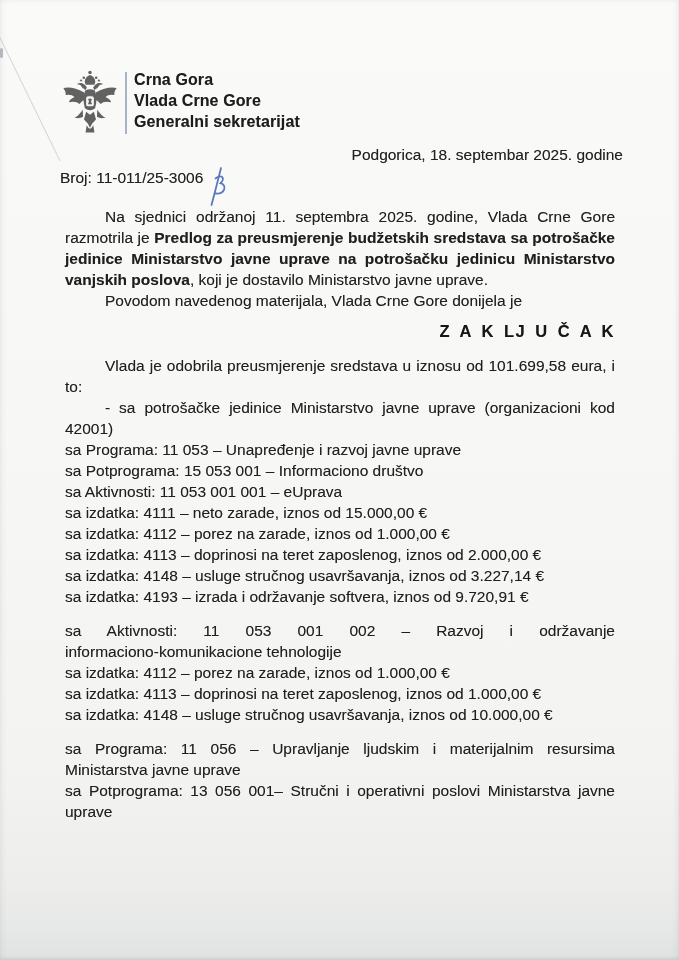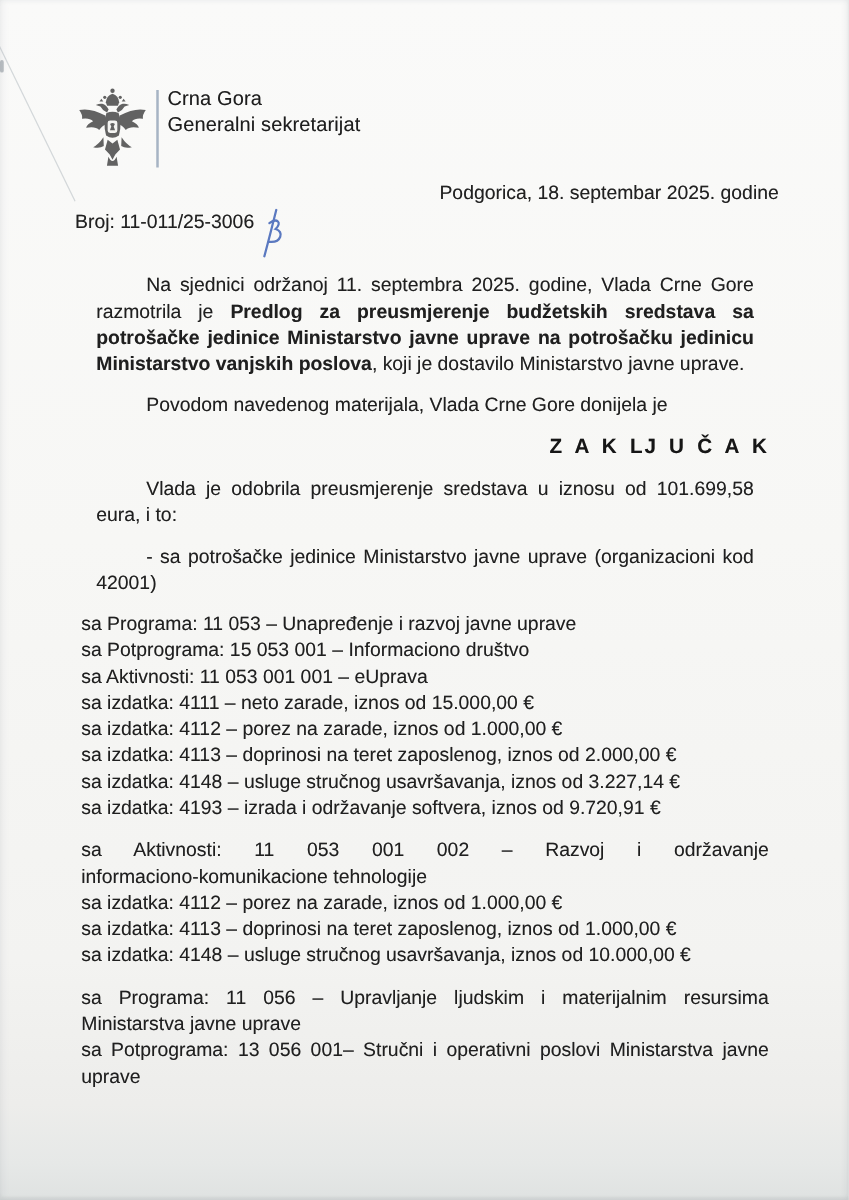--- a/index.html
+++ b/index.html
@@ -22,37 +22,37 @@
   .corner-mark {
     position:absolute; left:0; top:48px; width:3px; height:10px;
     background:rgba(130,138,148,0.55); border-radius:2px;
   }
 
   
   .letterhead { position:absolute; left:59px; top:69px; display:flex; align-items:flex-start; }
   .emblem { width:62px; height:70px; }
   .emblem svg { display:block; opacity:0.88; }
   .lh-divider { width:2px; height:62px; background:#a7b4c4; margin:3px 7px 0 4px; }
-  .org-lines div { font-weight:normal; font-size:16px; line-height:21px; color:#1d1d1d; letter-spacing:0.1px; }
+  .org-lines div { font-weight:bold; font-size:16px; line-height:21px; color:#1d1d1d; letter-spacing:0.1px; }
 
   
   .ref-row {
     position:absolute; left:60px; right:56px; top:146px;
     display:flex; justify-content:space-between; align-items:flex-start;
     font-size:15.5px; color:#212121;
   }
   .ref-left { display:flex; align-items:flex-start;margin-top:23px; }
   .handwritten { display:inline-block; margin:-3px 0 0 3px; height:40px; }
 
   
   .doc-body {
     position:absolute; left:65px; right:64px; top:206px;
     font-size:15.5px; line-height:21px; color:#1f1f1f;
   }
-  .para { margin:12px; }
+  .para { margin:0; }
   .indent { text-indent:40px; }
   .justify { text-align:justify; }
   .heading {
     text-align:right; font-weight:bold; font-size:16.5px;
     letter-spacing:1.5px; word-spacing:3px; margin:10px 0 13px 0; color:#161616;
   }
   .doc-line { text-align:justify; }
   .spaced { margin-top:13px; }
   strong { font-weight:bold; }
 </style>
@@ -83,20 +83,21 @@
           <path d="M28 44 L32 47.2 36 44 38.2 52 34.3 56.2 32 60.5 29.7 56.2 25.8 52 Z"></path>
           <path d="M28.6 58 Q32 65 35.4 58 L36.6 65.5 H27.4 Z"></path>
         </g>
         <rect x="27.4" y="27.5" width="9.2" height="11.5" rx="2.6" fill="#f4f4f2" stroke="#4e4e4e" stroke-width="1.2"></rect>
         <path d="M30 31 q2 -1.6 4 0 l-1 2.2 1.1 3.1 h-4.2 l1.1 -3.1 z" fill="#4e4e4e"></path>
       </svg>
     </div>
     <div class="lh-divider"></div>
     <div class="org-lines">
       <div>Crna Gora</div>
+      <div>Vlada Crne Gore</div>
       <div>Generalni sekretarijat</div>
     </div>
   </header>
 
   <div class="ref-row">
     <div class="ref-left">
       <span>Broj: 11-011/25-3006</span>
       <span class="handwritten" title="/3">
         <svg width="22" height="42" viewBox="0 0 22 42" xmlns="http://www.w3.org/2000/svg">
           <path d="M15 2 C13 10 9 26 5.5 39" stroke="#5b79c0" stroke-width="1.8" fill="none" stroke-linecap="round"></path>

